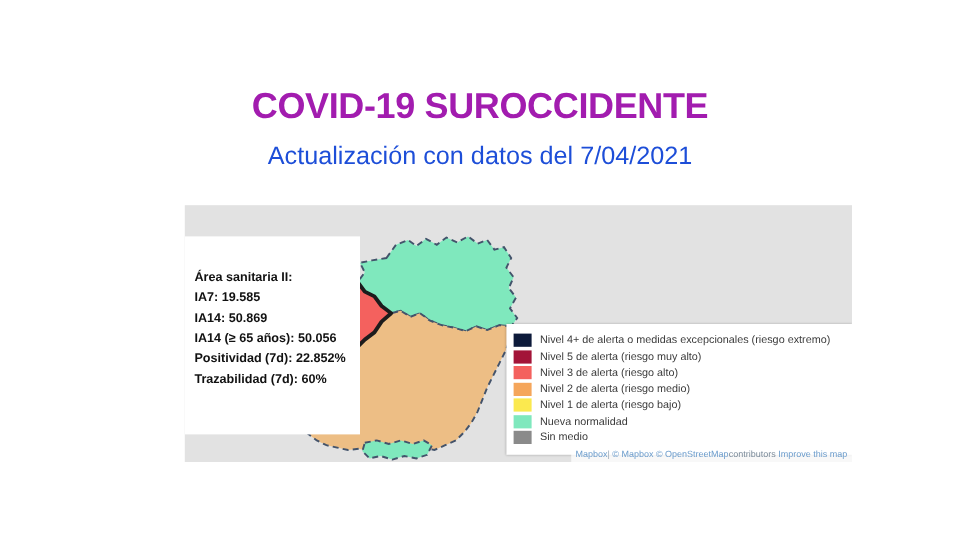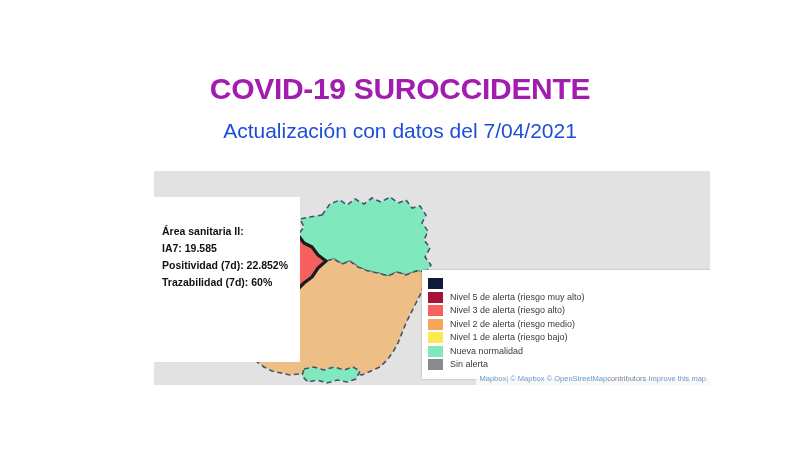--- a/index.html
+++ b/index.html
@@ -166,27 +166,30 @@
                L 110 140 L 100 142 L 90 138 L 80 140 L 70 136 L 62 130
                L 56 122 L 50 114 L 46 104 L 50 95 L 46 86 L 52 78
                L 48 69 L 56 63 L 52 54 L 62 50 L 72 53 L 82 49
                L 92 52 L 102 48 L 112 51 L 122 47 L 132 50 L 140 56 Z" fill="#f4615e" stroke="#1c1c1c" stroke-width="3.2" stroke-linejoin="round"></path>
     </g>
   </svg>
 
   <div class="info-panel">
     <div class="info-line">Área sanitaria II:</div>
     <div class="info-line">IA7: 19.585</div>
+    <div class="info-line">IA14: 50.869</div>
+    <div class="info-line">IA14 (≥ 65 años): 50.056</div>
     <div class="info-line">Positividad (7d): 22.852%</div>
     <div class="info-line">Trazabilidad (7d): 60%</div>
   </div>
 
   <div class="legend">
     <div class="legend-row">
       <span class="legend-swatch" style="background:#0d1a3a"></span>
+      <span class="legend-label">Nivel 4+ de alerta o medidas excepcionales (riesgo extremo)</span>
     </div>
     <div class="legend-row">
       <span class="legend-swatch" style="background:#a31438"></span>
       <span class="legend-label">Nivel 5 de alerta (riesgo muy alto)</span>
     </div>
     <div class="legend-row">
       <span class="legend-swatch" style="background:#f4615e"></span>
       <span class="legend-label">Nivel 3 de alerta (riesgo alto)</span>
     </div>
     <div class="legend-row">
@@ -196,21 +199,21 @@
     <div class="legend-row">
       <span class="legend-swatch" style="background:#fbe94f"></span>
       <span class="legend-label">Nivel 1 de alerta (riesgo bajo)</span>
     </div>
     <div class="legend-row">
       <span class="legend-swatch" style="background:#7fe8bd"></span>
       <span class="legend-label">Nueva normalidad</span>
     </div>
     <div class="legend-row">
       <span class="legend-swatch" style="background:#8a8a8a"></span>
-      <span class="legend-label">Sin alerta</span>
+      <span class="legend-label">Sin medio</span>
     </div>
   </div>
 
   <div class="attribution">
     <a href="#">Mapbox</a><span class="attr-sep">|</span>
     <a href="#">© Mapbox</a>
     <a href="#">© OpenStreetMap</a><span>contributors</span>
     <a href="#">Improve this map</a>
   </div>
 

